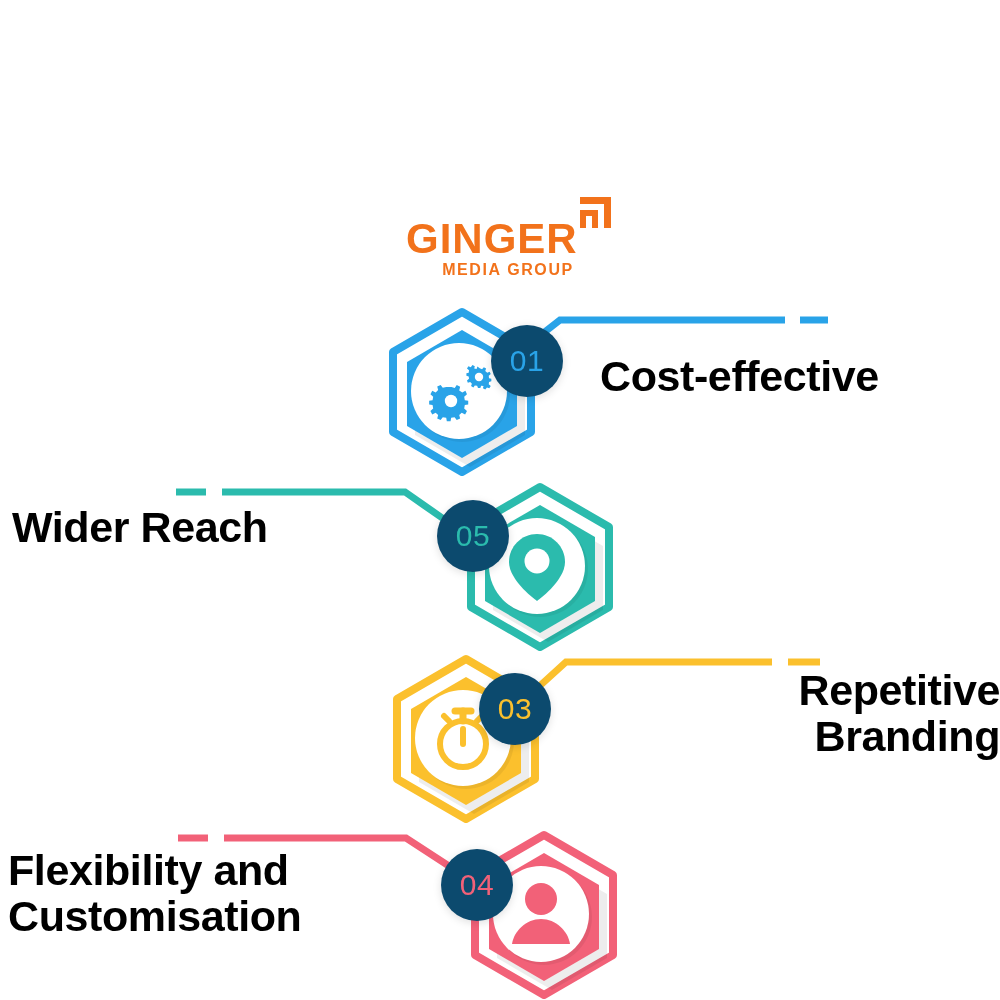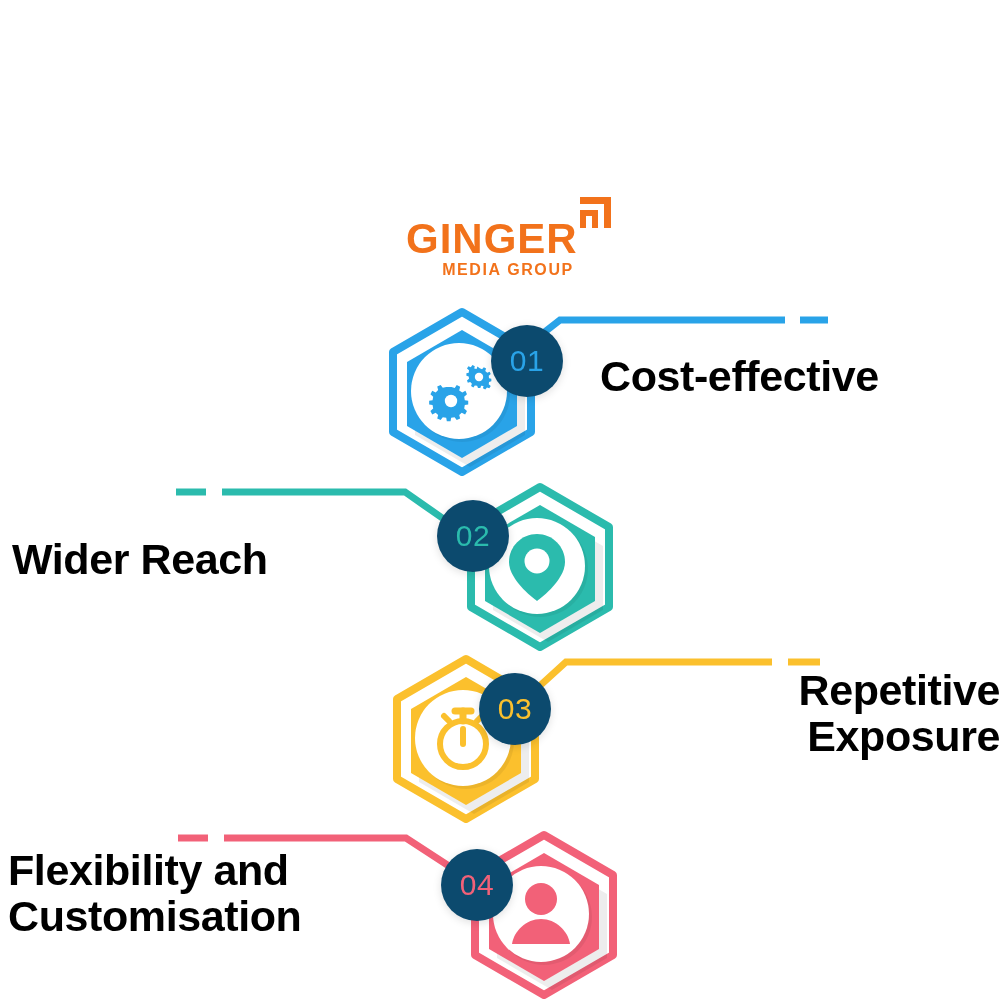--- a/index.html
+++ b/index.html
@@ -95,21 +95,21 @@
     font-size: 43px;
     line-height: 1.06;
     color: #000000;
     letter-spacing: -0.4px;
     white-space: pre-line;
   }
   .label-right { text-align: left; }
   .label-left  { text-align: left; }
 
   #label-1 { left: 600px; top: 354px; width: 400px; }
-  #label-2 { left: 12px;  top: 505px; width: 380px; margin-top: 32px; }
+  #label-2 { left: 12px;  top: 505px; width: 380px; }
   #label-3 { left: 700px; top: 668px; width: 300px; text-align: right; }
   #label-4 { left: 8px;   top: 848px; width: 420px; }
 
   
   .badge {
     position: absolute;
     width: 72px;
     height: 72px;
     border-radius: 50%;
     background: #0c4a6e;
@@ -242,27 +242,27 @@
     </g>
   </g>
 
 </svg>
 </div>
 
 <div class="badge" id="badge-1">
   <span>01</span>
 </div>
 <div class="badge" id="badge-2">
-  <span>02</span>
+  <span>05</span>
 </div>
 <div class="badge" id="badge-3">
   <span>03</span>
 </div>
 <div class="badge" id="badge-4">
   <span>04</span>
 </div>
 
 <div class="node-label label-right" id="label-1">Cost-effective</div>
 <div class="node-label label-left" id="label-2">Wider Reach</div>
 <div class="node-label" id="label-3">Repetitive
-Exposure</div>
+Branding</div>
 <div class="node-label label-left" id="label-4">Flexibility and
 Customisation</div>
 
 </body></html>

